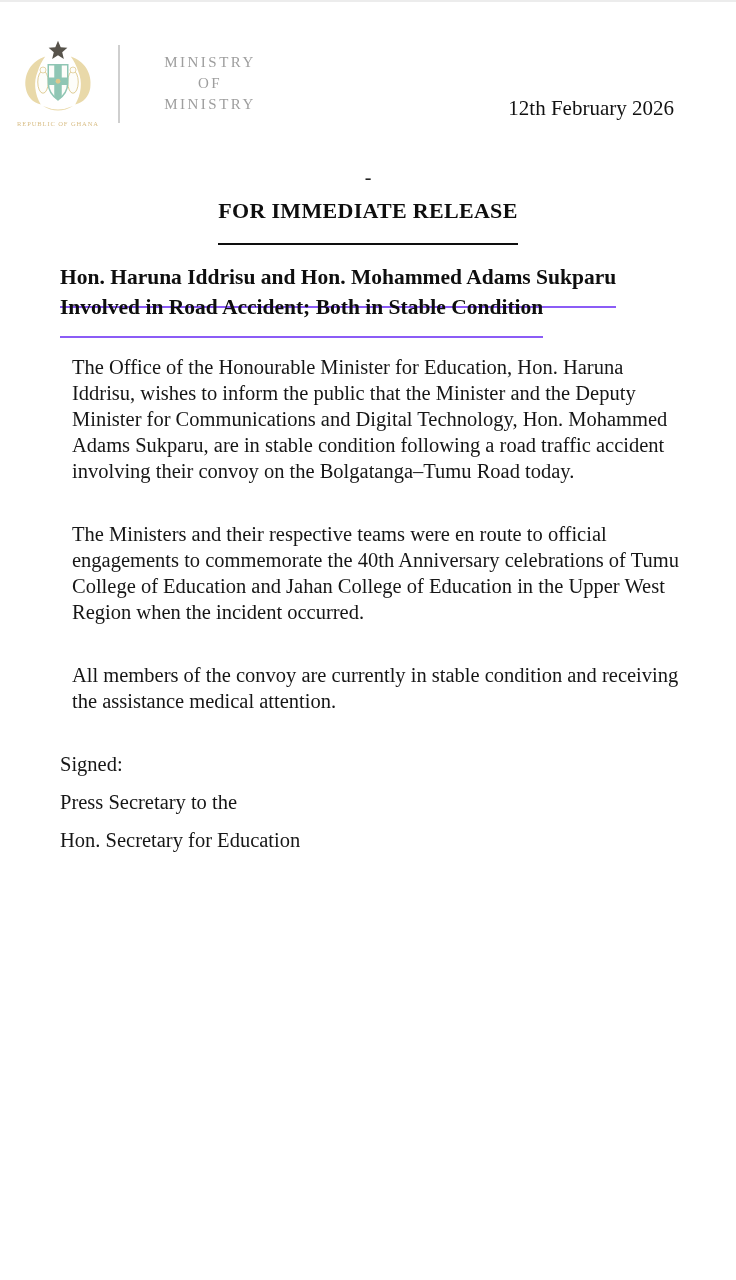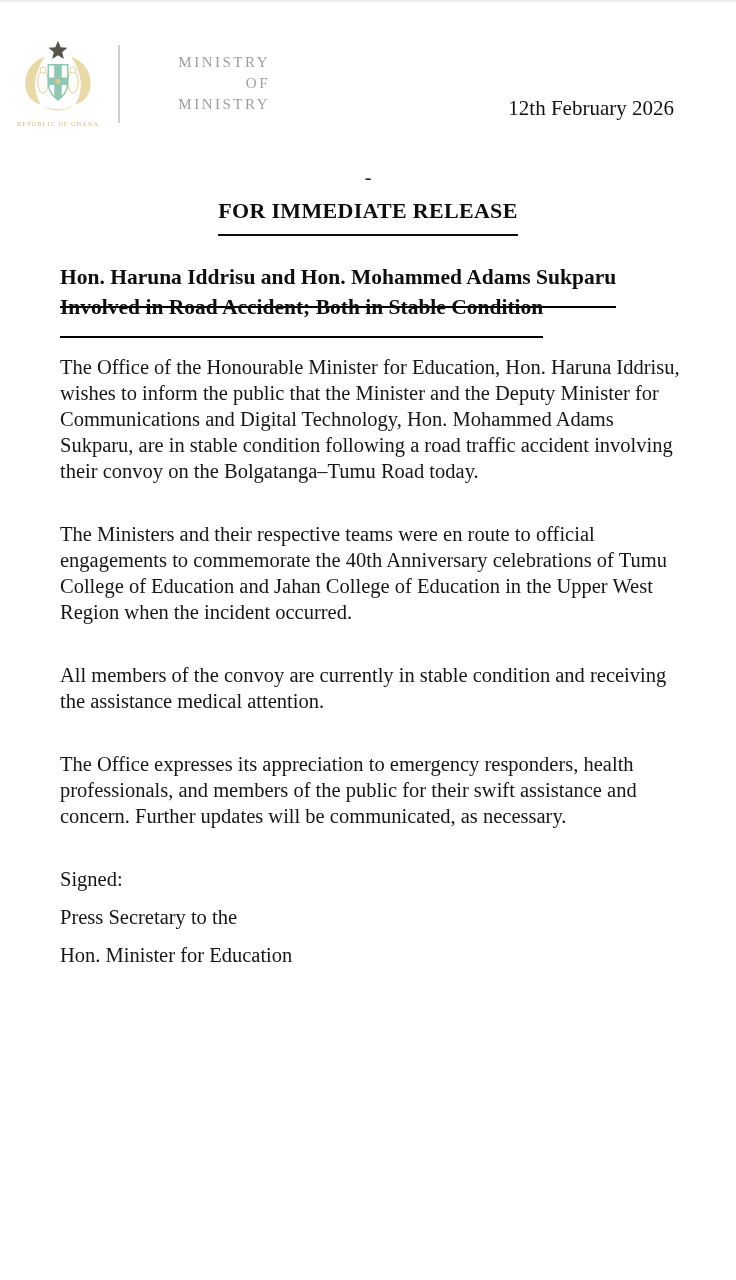--- a/index.html
+++ b/index.html
@@ -43,21 +43,21 @@
   }
   .vert-divider {
     width: 2px;
     height: 78px;
     background: #cfcfcf;
     margin-left: 12px;
     margin-right: 30px;
   }
   .ministry-name {
     width: 120px;
-    text-align: right;
+    text-align: center;
     font-family: "Liberation Serif", serif;
     font-size: 15px;
     letter-spacing: 2.5px;
     line-height: 21px;
     color: #9e9e9e;
   }
   
   .date-line {
     position: absolute;
     top: 96px;
@@ -79,50 +79,50 @@
     top: 198px;
     left: 0; right: 0;
     text-align: center;
   }
   .release-line span {
     display: inline-block;
     font-size: 22px;
     font-weight: bold;
     color: #0e0e0e;
     border-bottom: 2px solid #0e0e0e;
-    padding-bottom: 10px;
+    padding-bottom: 19px;
     letter-spacing: 0.3px;
   }
   
   .headline {
     position: absolute;
     top: 262px;
     left: 60px;
     width: 630px;
     font-size: 21.5px;
     font-weight: bold;
     color: #0e0e0e;
     line-height: 30px;
   }
   .headline .hl-line span {
     display: inline;
-    border-bottom: 2px solid #000000;
+    border-bottom: 2px solid #8b5cf6;
     padding-bottom: 17px;
   }
   
   .body-text {
     position: absolute;
     top: 354px;
     left: 60px;
     width: 622px;
     font-size: 20.5px;
     line-height: 26px;
     color: #161616;
   }
-  .body-text p { margin: 0 0 37px 0; }
+  .body-text p { margin: 0 0 37px 12px; }
   .signature p { margin: 12px 0 10px 0; line-height: 26px; }
 </style>
 </head>
 <body>
 
 <div class="page">
 
   <div class="top-line"></div>
 
   <div class="letterhead">
@@ -181,22 +181,21 @@
     </div>
     <div class="hl-line">
       <span>Involved in Road Accident; Both in Stable Condition</span>
     </div>
   </div>
 
   <div class="body-text">
     <p>The Office of the Honourable Minister for Education, Hon. Haruna Iddrisu, wishes to inform the public that the Minister and the Deputy Minister for Communications and Digital Technology, Hon. Mohammed Adams Sukparu, are in stable condition following a road traffic accident involving their convoy on the Bolgatanga–Tumu Road today.</p>
     <p>The Ministers and their respective teams were en route to official engagements to commemorate the 40th Anniversary celebrations of Tumu College of Education and Jahan College of Education in the Upper West Region when the incident occurred.</p>
     <p>All members of the convoy are currently in stable condition and receiving the assistance medical attention.</p>
-    <p>The Office expresses its appreciation to emergency responders, health professionals, and members of the public for their swift assistance and concern. Further updates will be communicated, as necessary.</p>
 
     <div class="signature">
       <p>Signed:</p>
       <p>Press Secretary to the</p>
-      <p>Hon. Minister for Education</p>
+      <p>Hon. Secretary for Education</p>
     </div>
   </div>
 
 </div>
 
 </body></html>

